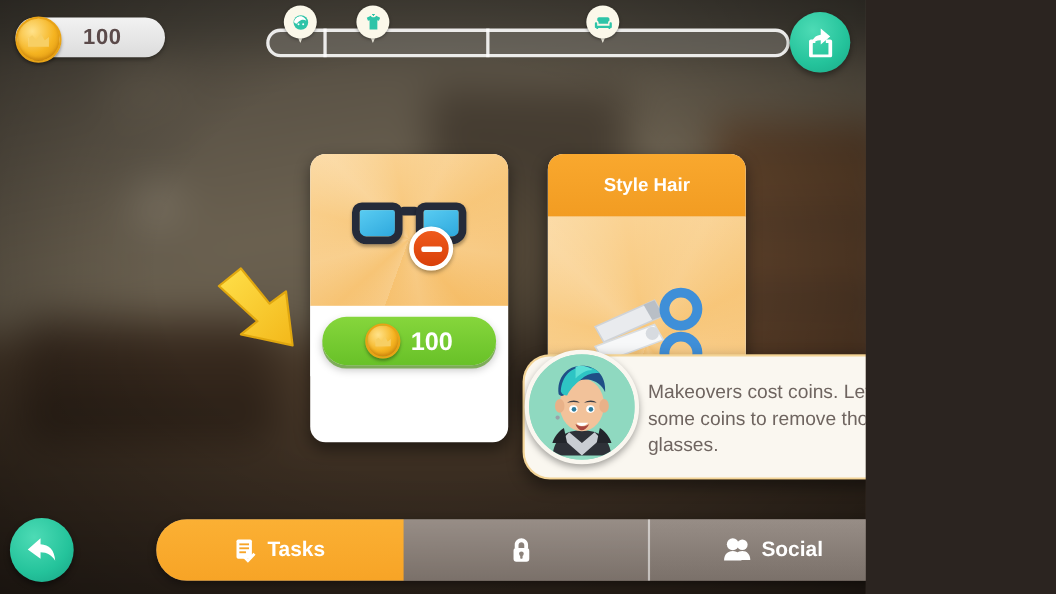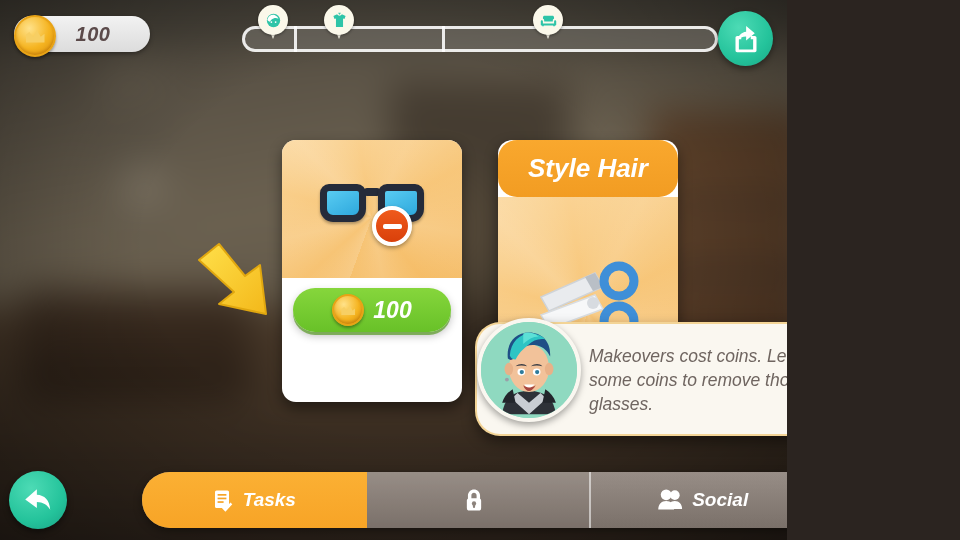--- a/index.html
+++ b/index.html
@@ -2,21 +2,21 @@
 <html><head>
 <meta charset="utf-8">
 <style>
   html,body{margin:0;padding:0;}
   body{
     width:960px;height:540px;overflow:hidden;
     font-family:"Liberation Sans", sans-serif;
     background:#2b2420;
     position:relative;
   }
-  #stage{position:absolute;inset:0;width:787px;height:540px;overflow:hidden;font-style:italic;}
+  #stage{position:absolute;inset:0;width:787px;height:540px;overflow:hidden;}
 
   
   .bg{position:absolute;inset:-40px;filter:blur(18px);}
   .bg .wall{position:absolute;left:0;top:0;right:0;height:58%;
     background:linear-gradient(170deg,#4a443b 0%,#5c5447 35%,#6b6150 60%,#584f41 100%);}
   .bg .wall2{position:absolute;left:0;top:0;right:0;height:14%;
     background:linear-gradient(180deg,#3a362f 0%,#4b463c 100%);}
   .bg .floor{position:absolute;left:0;top:56%;right:0;bottom:0;
     background:linear-gradient(180deg,#4a3a2a 0%,#3a2d21 45%,#2a211a 100%);}
   .bg .shelf{position:absolute;left:690px;top:150px;width:180px;height:250px;
@@ -301,21 +301,21 @@
       <div class="buy-btn">
         <span class="coin sm">
             <span class="crown"></span>
           </span>
         <span>100</span>
       </div>
     </div>
   </div>
 
   <div class="card" style="left:498px;top:140px;width:180px;height:262px;">
-    <div class="card-head" style="height:57px;font-size:26px;border-radius:19px;">
+    <div class="card-head" style="height:57px;font-size:17px;">
       <span>Style Hair</span>
     </div>
     <div class="card-art" style="height:205px;">
       <svg class="scissors" viewBox="0 0 110 86">
         <path d="M8 40 L62 16 L70 30 L16 54 Z" fill="#e9ebee" stroke="#cfd3d8" stroke-width="1.5"></path>
         <path d="M8 58 L62 38 L70 52 L16 72 Z" fill="#f7f8f9" stroke="#d9dde1" stroke-width="1.5"></path>
         <path d="M52 20 L62 16 L70 30 L60 34 Z" fill="#b9bfc6"></path>
         <circle cx="60" cy="46" r="6" fill="#d7dbe0"></circle>
         <circle cx="86" cy="24" r="15" fill="none" stroke="#3f8fd8" stroke-width="9"></circle>
         <circle cx="86" cy="64" r="15" fill="none" stroke="#3f8fd8" stroke-width="9"></circle>

